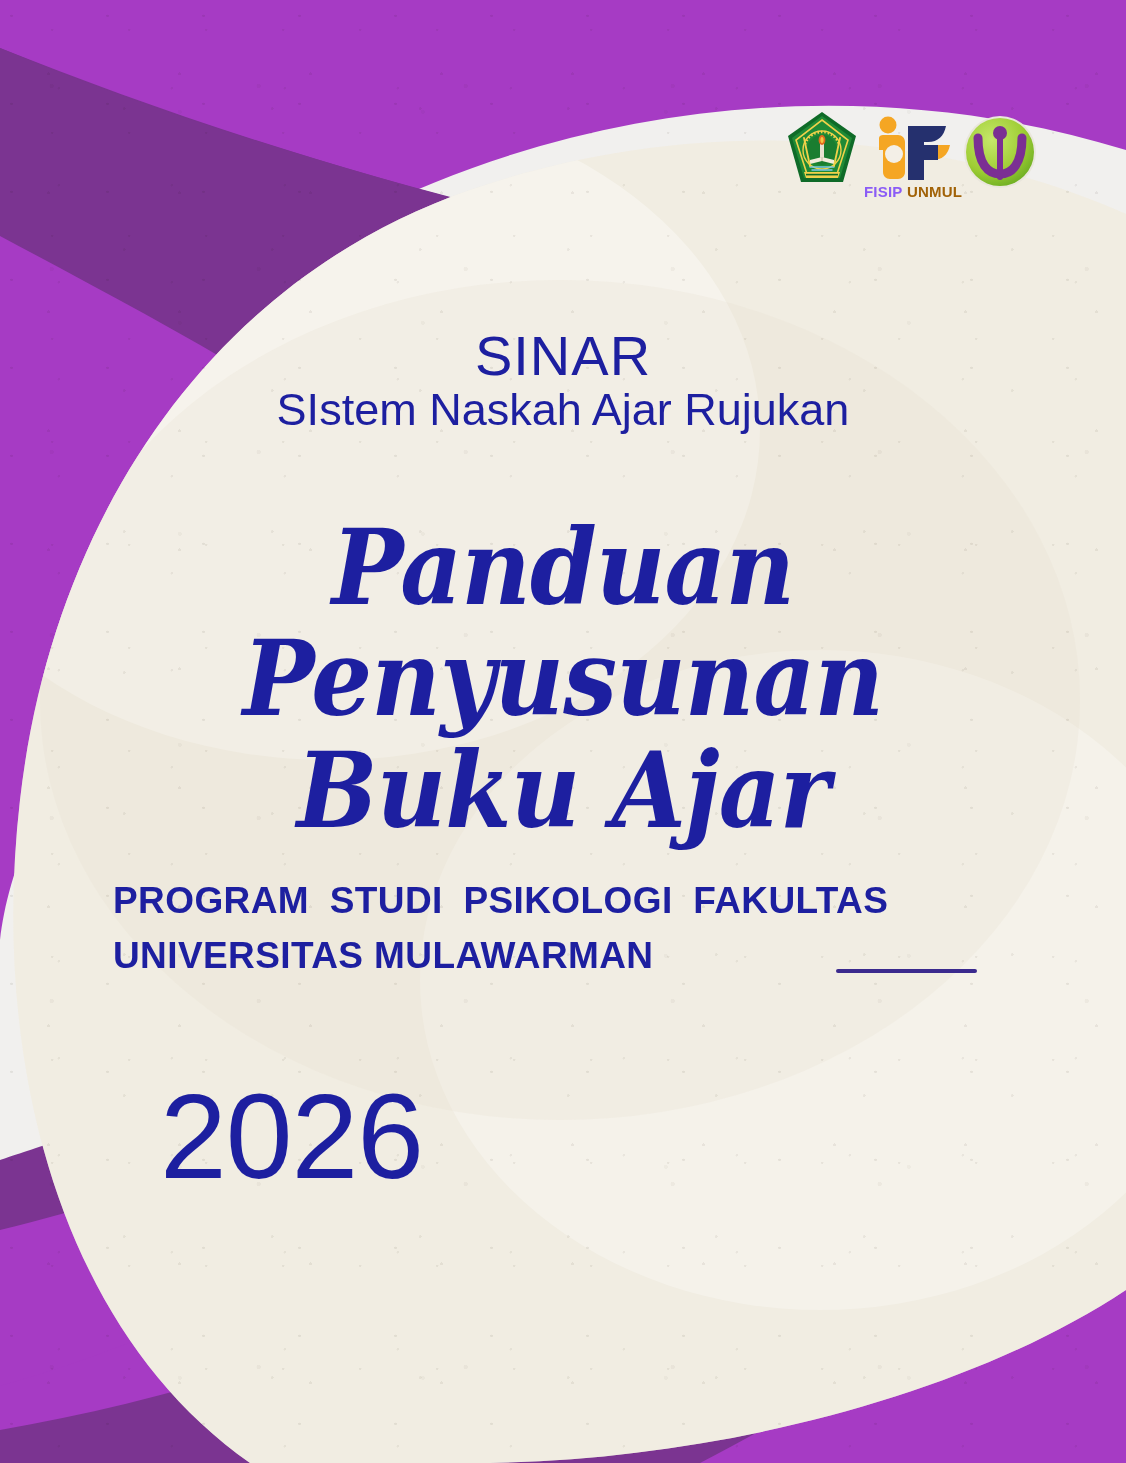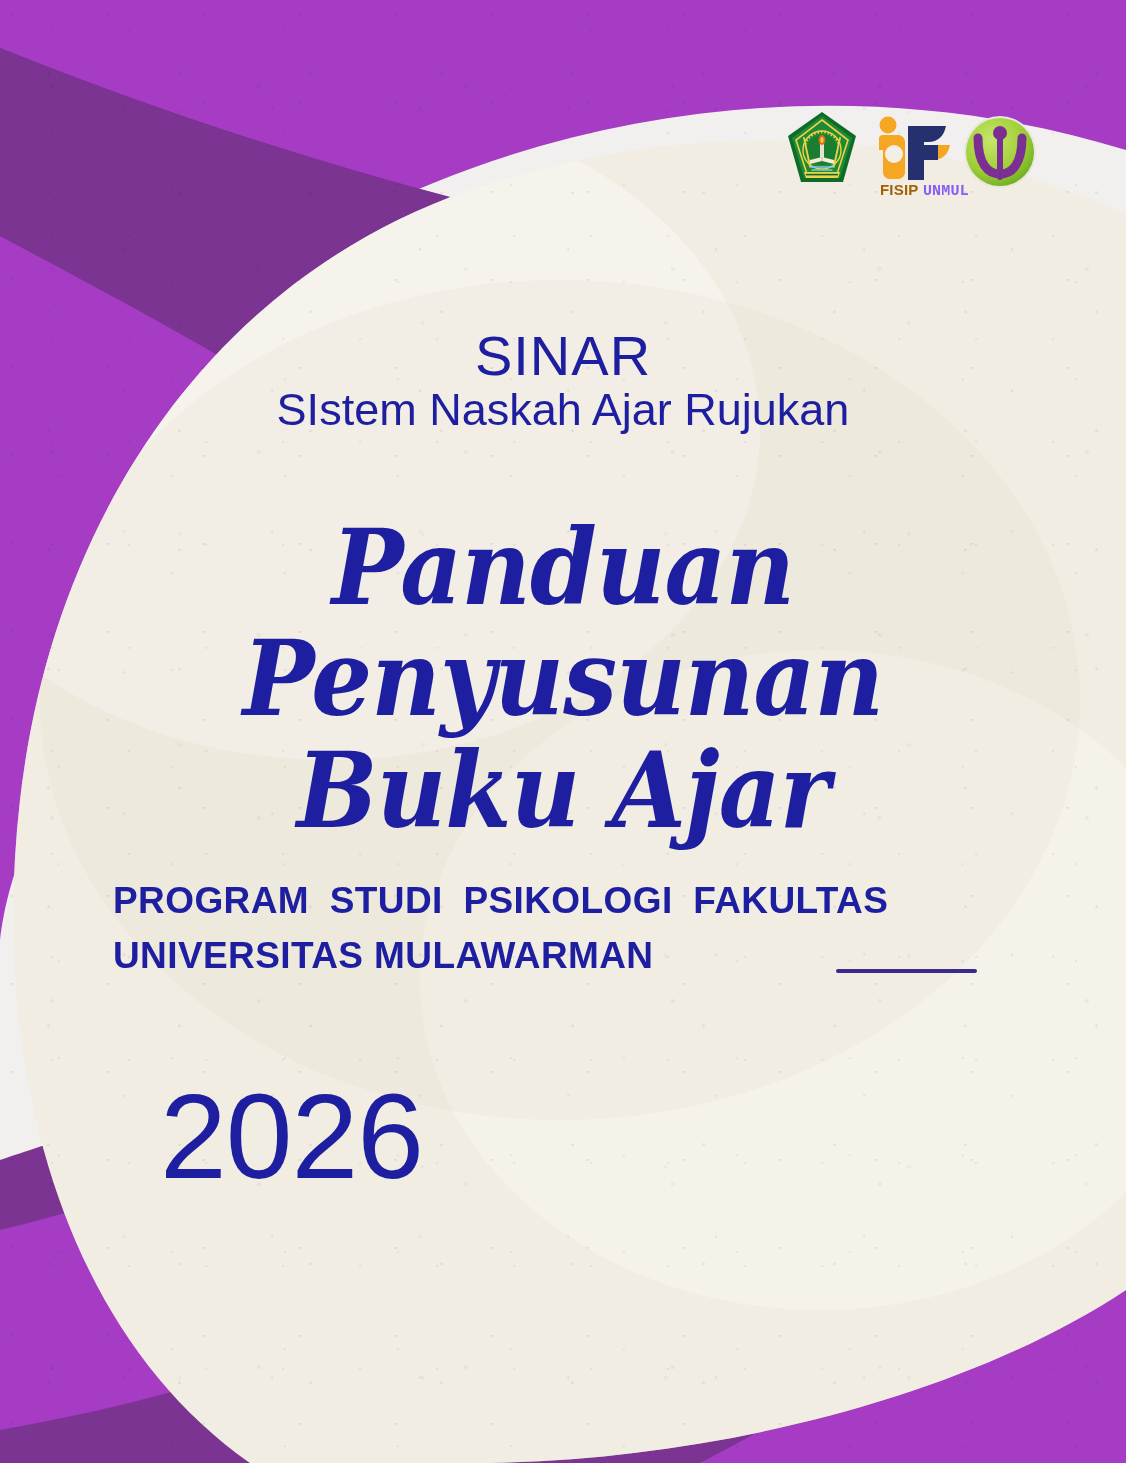--- a/index.html
+++ b/index.html
@@ -261,21 +261,21 @@
                  L 11 40 Z" fill="#f5a623"></path>
         <circle cx="26" cy="44" r="9" fill="#f3efe7"></circle>
 
         <path d="M40 16 L78 16 C 76 26 70 32 60 32 L 40 32 Z" fill="#25306e"></path>
         <path d="M47 35 L82 35 C 80 45 74 50 64 50 L 47 50 Z" fill="#f5a623"></path>
 
         <path d="M40 16 L56 16 L56 70 L40 70 Z" fill="#25306e"></path>
         <path d="M56 35 L70 35 L70 50 L56 50 Z" fill="#25306e"></path>
       </svg>
       <div style="position:absolute; left:-4px; bottom:-4px; font-size:15px; font-weight:bold; letter-spacing:.2px; white-space:nowrap;">
-        <span style="color:#a16207;margin-left:16px;">FISIP</span><span>&nbsp;</span><span style="color:#8b5cf6;font-family:Liberation Mono, monospace;">UNMUL</span>
+        <span style="color:#8b5cf6;">FISIP</span><span>&nbsp;</span><span style="color:#a16207;">UNMUL</span>
       </div>
     </div>
 
     <div class="logo-slot">
       <svg id="logo-psikologi" viewBox="0 0 76 76">
         <defs>
           <radialGradient id="psiGrad" cx="38%" cy="32%" r="78%">
             <stop offset="0%" stop-color="#c6e86a"></stop>
             <stop offset="62%" stop-color="#9ecd34"></stop>
             <stop offset="100%" stop-color="#63a81f"></stop>

